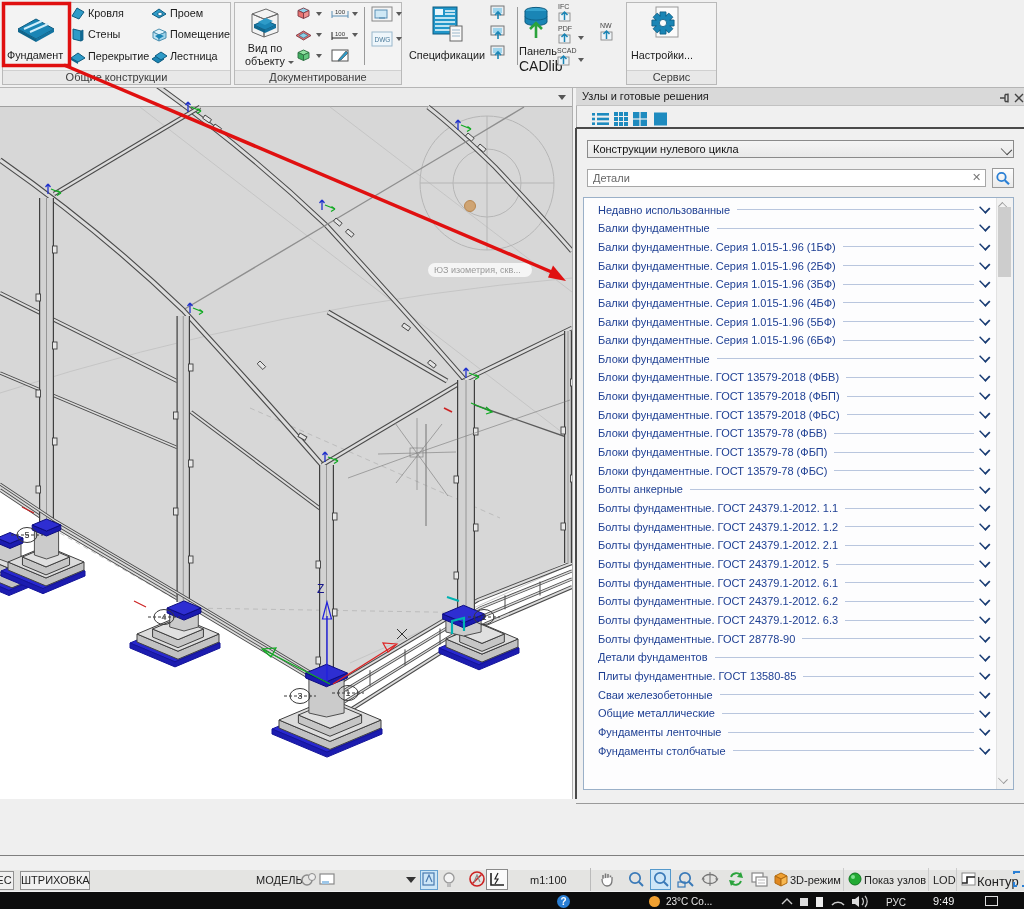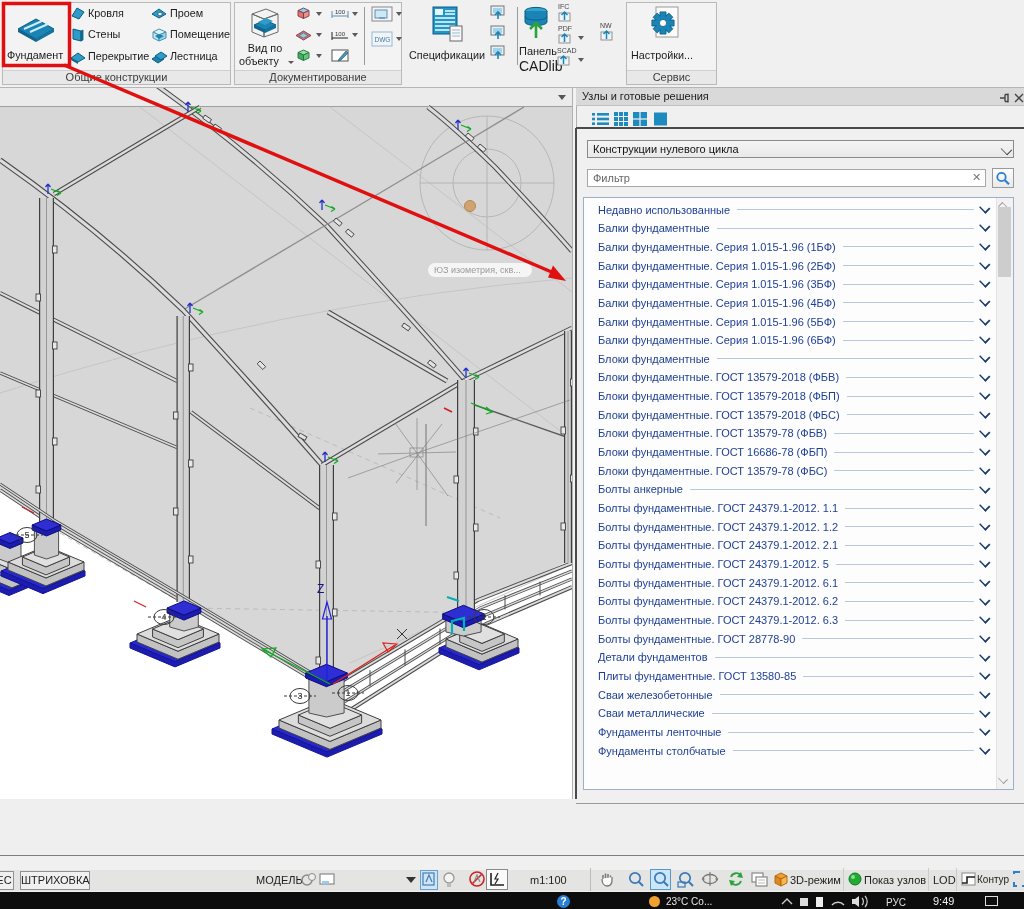--- a/index.html
+++ b/index.html
@@ -69,21 +69,21 @@
         <polygon points="6,8 20,3 32,8 18,13"></polygon>
         <polygon points="6,8 6,26 18,31 18,13"></polygon>
         <polygon points="32,8 32,26 18,31 18,13"></polygon>
       </g>
       <polygon points="8,19 19,14 30,19 19,24" fill="#1a85b5" stroke="#0d5b80"></polygon>
       <polygon points="8,19 19,24 19,27 8,22" fill="#0f658c"></polygon>
       <polygon points="30,19 19,24 19,27 30,22" fill="#1373a0"></polygon>
       <polygon points="12,16 20,12 27,15 19,19" fill="#2e9bc8"></polygon>
     </svg>
 <div class="rlbl" style="left:243px;top:42px;width:44px;text-align:center">Вид по</div>
-<div class="rlbl" style="left:239px;top:55px;width:52px;text-align:left">объекту</div>
+<div class="rlbl" style="left:239px;top:55px;width:52px;text-align:center">объекту</div>
 <div class="car" style="left:288px;top:61px;border-left-width:3px;border-right-width:3px;border-top-width:3.5px"></div>
 <svg class="abs" style="left:296px;top:6px" width="15" height="14" viewBox="0 0 15 14">
       <polygon points="2,4.5 7.5,2 13,4.5 7.5,7" fill="#8fd0e8" stroke="#7a3a46" stroke-width="0.9"></polygon>
       <polygon points="2,4.5 2,10 7.5,12.5 7.5,7" fill="#e8716f" stroke="#7a3a46" stroke-width="0.9"></polygon>
       <polygon points="13,4.5 13,10 7.5,12.5 7.5,7" fill="#f0908e" stroke="#7a3a46" stroke-width="0.9"></polygon>
     </svg>
 <div class="car" style="left:316px;top:12px"></div>
 <svg class="abs" style="left:295px;top:29px" width="17" height="12" viewBox="0 0 17 12">
       <polygon points="1,6.5 8.5,2 16,6.5 8.5,11" fill="#e8716f" stroke="#7a3a46" stroke-width="0.9"></polygon>
       <polygon points="4,6.5 8.5,4 13,6.5 8.5,9" fill="#8fd0e8" stroke="#33708a" stroke-width="0.7"></polygon>
@@ -479,21 +479,21 @@
         <rect x="41" y="7.6" width="6.4" height="6.4"></rect>
         <rect x="48.6" y="7.6" width="6.4" height="6.4"></rect>
       </g>
       <rect x="62" y="0.5" width="13" height="13" fill="#1e8bbf"></rect>
     </svg>
 <div class="abs" style="left:576px;top:127px;width:448px;height:2px;background:#4a4a4a"></div>
 <div class="abs" style="left:587px;top:140px;width:427px;height:18px;background:linear-gradient(#f4f4f4,#e9e9e9);border:1px solid #8a8a8a;box-sizing:border-box"></div>
 <div class="abs" style="left:593px;top:143px;font-size:11px;color:#111">Конструкции нулевого цикла</div>
 <div class="abs" style="left:1002px;top:147px;width:8px;height:8px;border-right:1.6px solid #444;border-bottom:1.6px solid #444;transform:rotate(45deg) scale(1,0.8);margin-top:-2px"></div>
 <div class="abs" style="left:587px;top:169px;width:399px;height:18px;background:#fff;border:1px solid #a7a7a7;box-sizing:border-box"></div>
-<div class="abs" style="left:593px;top:172px;font-size:11px;color:#666">Фильтр</div>
+<div class="abs" style="left:593px;top:172px;font-size:11px;color:#666">Детали</div>
 <div class="abs" style="left:972px;top:171px;font-size:11px;color:#777">✕</div>
 <div class="abs" style="left:992px;top:168px;width:22px;height:20px;background:linear-gradient(#fdfdfd,#eaeaea);border:1px solid #9a9a9a;box-sizing:border-box"></div>
 <svg class="abs" style="left:995px;top:171px" width="16" height="15" viewBox="0 0 16 15">
       <circle cx="6.5" cy="6" r="4.2" fill="none" stroke="#2a7fd4" stroke-width="1.8"></circle>
       <line x1="9.8" y1="9.2" x2="14" y2="13.2" stroke="#2a7fd4" stroke-width="2.2"></line>
     </svg>
 <div class="abs" style="left:583px;top:197px;width:431px;height:593px;background:#fdfdfe;border:1px solid #9ab0c8;box-sizing:border-box"></div>
 <div class="abs" style="left:996px;top:198px;width:17px;height:591px;background:#f2f2f2;border-left:1px solid #e2e2e2;box-sizing:border-box"></div>
 <div class="abs" style="left:999px;top:203px;width:10px;height:7px">
       <div style="width:7px;height:7px;border-left:1.6px solid #999;border-top:1.6px solid #999;transform:rotate(45deg) scale(1,0.75)"></div>
@@ -561,21 +561,21 @@
       <span class="t">Блоки фундаментные. ГОСТ 13579-2018 (ФБС)</span>
       <div class="ln"></div>
       <div class="ch"></div>
     </div>
 <div class="panel-row" style="top:423.9px">
       <span class="t">Блоки фундаментные. ГОСТ 13579-78 (ФБВ)</span>
       <div class="ln"></div>
       <div class="ch"></div>
     </div>
 <div class="panel-row" style="top:442.6px">
-      <span class="t">Блоки фундаментные. ГОСТ 16686-78 (ФБП)</span>
+      <span class="t">Блоки фундаментные. ГОСТ 13579-78 (ФБП)</span>
       <div class="ln"></div>
       <div class="ch"></div>
     </div>
 <div class="panel-row" style="top:461.2px">
       <span class="t">Блоки фундаментные. ГОСТ 13579-78 (ФБС)</span>
       <div class="ln"></div>
       <div class="ch"></div>
     </div>
 <div class="panel-row" style="top:479.9px">
       <span class="t">Болты анкерные</span>
@@ -631,21 +631,21 @@
       <span class="t">Плиты фундаментные. ГОСТ 13580-85</span>
       <div class="ln"></div>
       <div class="ch"></div>
     </div>
 <div class="panel-row" style="top:685.2px">
       <span class="t">Сваи железобетонные</span>
       <div class="ln"></div>
       <div class="ch"></div>
     </div>
 <div class="panel-row" style="top:703.8px">
-      <span class="t">Сваи металлические</span>
+      <span class="t">Общие металлические</span>
       <div class="ln"></div>
       <div class="ch"></div>
     </div>
 <div class="panel-row" style="top:741.1px">
       <span class="t">Фундаменты столбчатые</span>
       <div class="ln"></div>
       <div class="ch"></div>
     </div>
 <div class="panel-row" style="top:722.5px">
       <span class="t">Фундаменты ленточные</span>
@@ -739,21 +739,21 @@
       <circle cx="7" cy="7" r="2" fill="#7fe08f"></circle>
     </svg>
 <div class="abs" style="left:864px;top:874px;font-size:11px;color:#222">Показ узлов</div>
 <div class="abs" style="left:928px;top:868px;width:1px;height:23px;background:#ccc"></div>
 <div class="abs" style="left:933px;top:874px;font-size:11px;color:#222">LOD</div>
 <div class="abs" style="left:956px;top:868px;width:1px;height:23px;background:#ccc"></div>
 <svg class="sico" style="left:959px">
       <rect x="3" y="3" width="13" height="12" fill="#fff" stroke="#888" stroke-width="1"></rect>
       <path d="M3,13 L8,13 L8,7 L16,7" fill="none" stroke="#222" stroke-width="1.6"></path>
     </svg>
-<div class="abs" style="left:977px;top:874px;font-size:10px;color:#222">Контур</div>
+<div class="abs" style="left:977px;top:874px;font-size:13px;color:#222">Контур</div>
 <svg class="sico" style="left:1012px">
       <path d="M2,4 L2,2 L8,2 M12,2 L16,2 L16,6 M16,12 L16,16 L10,16 M5,16 L2,16 L2,12" fill="none" stroke="#2a7fd4" stroke-width="2"></path>
     </svg>
 
 <div class="abs" style="left:0;top:892px;width:1024px;height:17px;background:#0d0d0d"></div>
 <div class="abs" style="left:557px;top:895px;width:13px;height:13px;border-radius:50%;background:#2a7fd4;color:#fff;font-size:10px;font-weight:bold;text-align:center;line-height:13px">?</div>
 <div class="abs" style="left:649px;top:896px;width:11px;height:11px;border-radius:50%;background:#f0a030"></div>
 <div class="abs" style="left:666px;top:896px;font-size:10px;color:#e8e8e8">23°C  Со...</div>
 <svg class="abs" style="left:780px;top:895px" width="90" height="13" viewBox="0 0 90 13">
       <path d="M2,9 L7,4 L12,9" fill="none" stroke="#ccc" stroke-width="1.4"></path>

